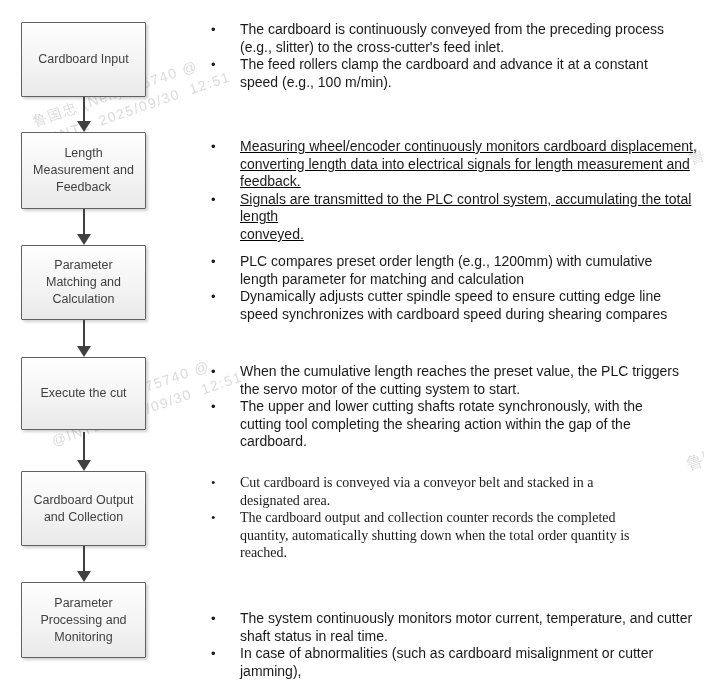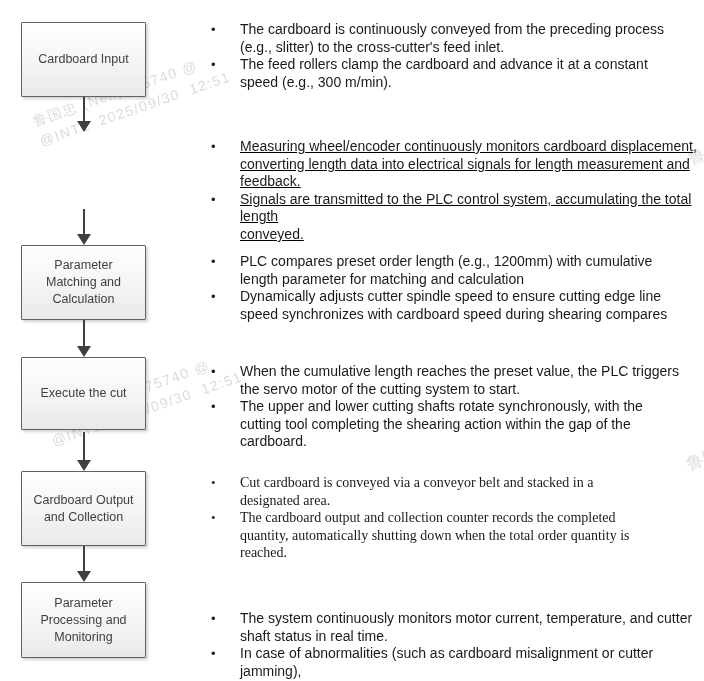--- a/index.html
+++ b/index.html
@@ -72,20 +72,23 @@
 <body>
 
 <div class="page">
 
   <div class="wm wm1"><span>鲁国忠 (Neil) -75740 @</span><br><span>@INTL  2025/09/30  12:51</span></div>
   <div class="wm wm2"><span>鲁国忠 (Neil) -75740 @</span><br><span>@INTL  2025/09/30  12:51</span></div>
   <span class="wm-frag frag1">鲁国</span>
   <span class="wm-frag frag2">鲁国</span>
 
   <div class="node n0"><span>Cardboard Input</span></div>
+  <div class="node n1"><span>Length
+Measurement and
+Feedback</span></div>
   <div class="node n2"><span>Parameter
 Matching and
 Calculation</span></div>
   <div class="node n3"><span>Execute the cut</span></div>
   <div class="node n4"><span>Cardboard Output
 and Collection</span></div>
   <div class="node n5"><span>Parameter
 Processing and
 Monitoring</span></div>
 
@@ -107,21 +110,21 @@
     </div>
   <div class="arrow a4">
       <div class="stem"></div>
       <div class="head"></div>
     </div>
 
   <div class="group g0">
     <div class="bullet-item"><span class="bullet-text">The cardboard is continuously conveyed from the preceding process
 (e.g., slitter) to the cross-cutter's feed inlet.</span></div>
     <div class="bullet-item"><span class="bullet-text">The feed rollers clamp the cardboard and advance it at a constant
-speed (e.g., 300 m/min).</span></div>
+speed (e.g., 100 m/min).</span></div>
   </div>
   <div class="group g1">
     <div class="bullet-item"><span class="bullet-text">Measuring wheel/encoder continuously monitors cardboard displacement,
 converting length data into electrical signals for length measurement and
 feedback.</span></div>
     <div class="bullet-item"><span class="bullet-text">Signals are transmitted to the PLC control system, accumulating the total length
 conveyed.</span></div>
   </div>
   <div class="group g2">
     <div class="bullet-item"><span class="bullet-text">PLC compares preset order length (e.g., 1200mm) with cumulative

